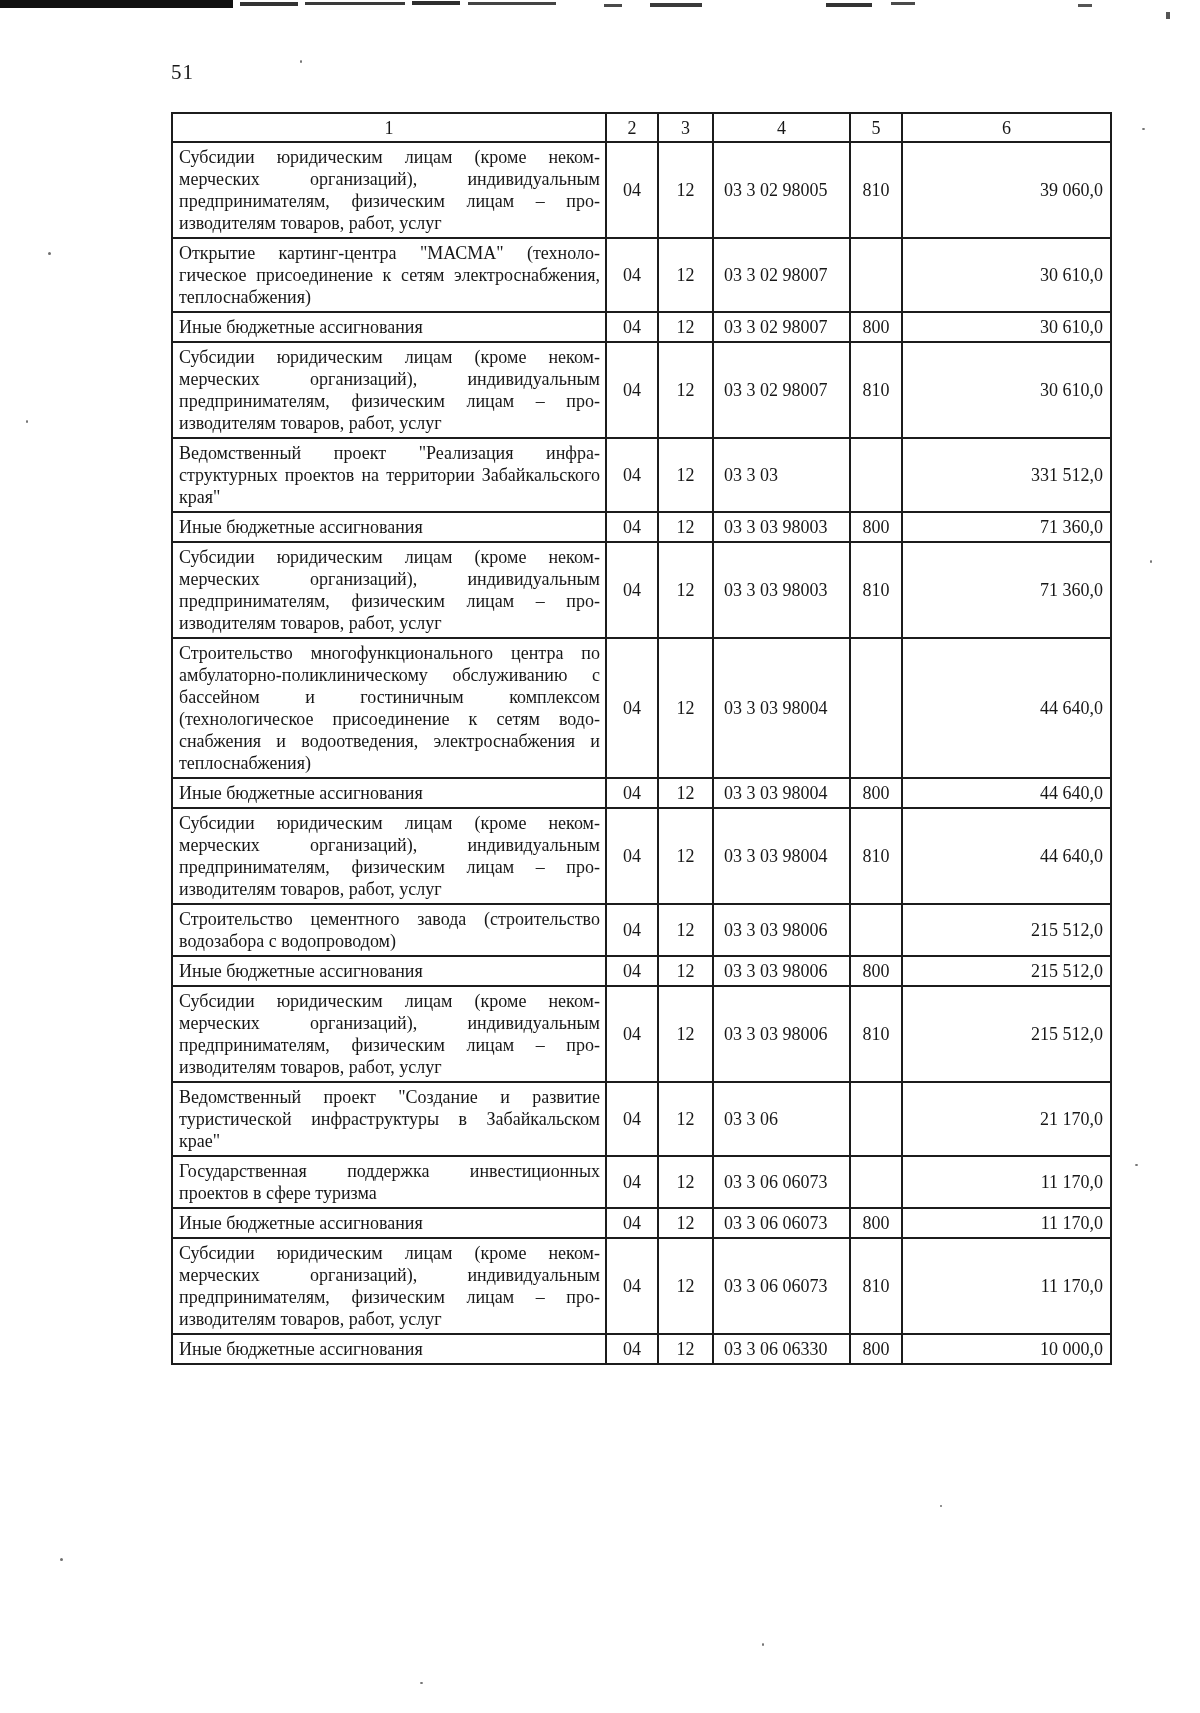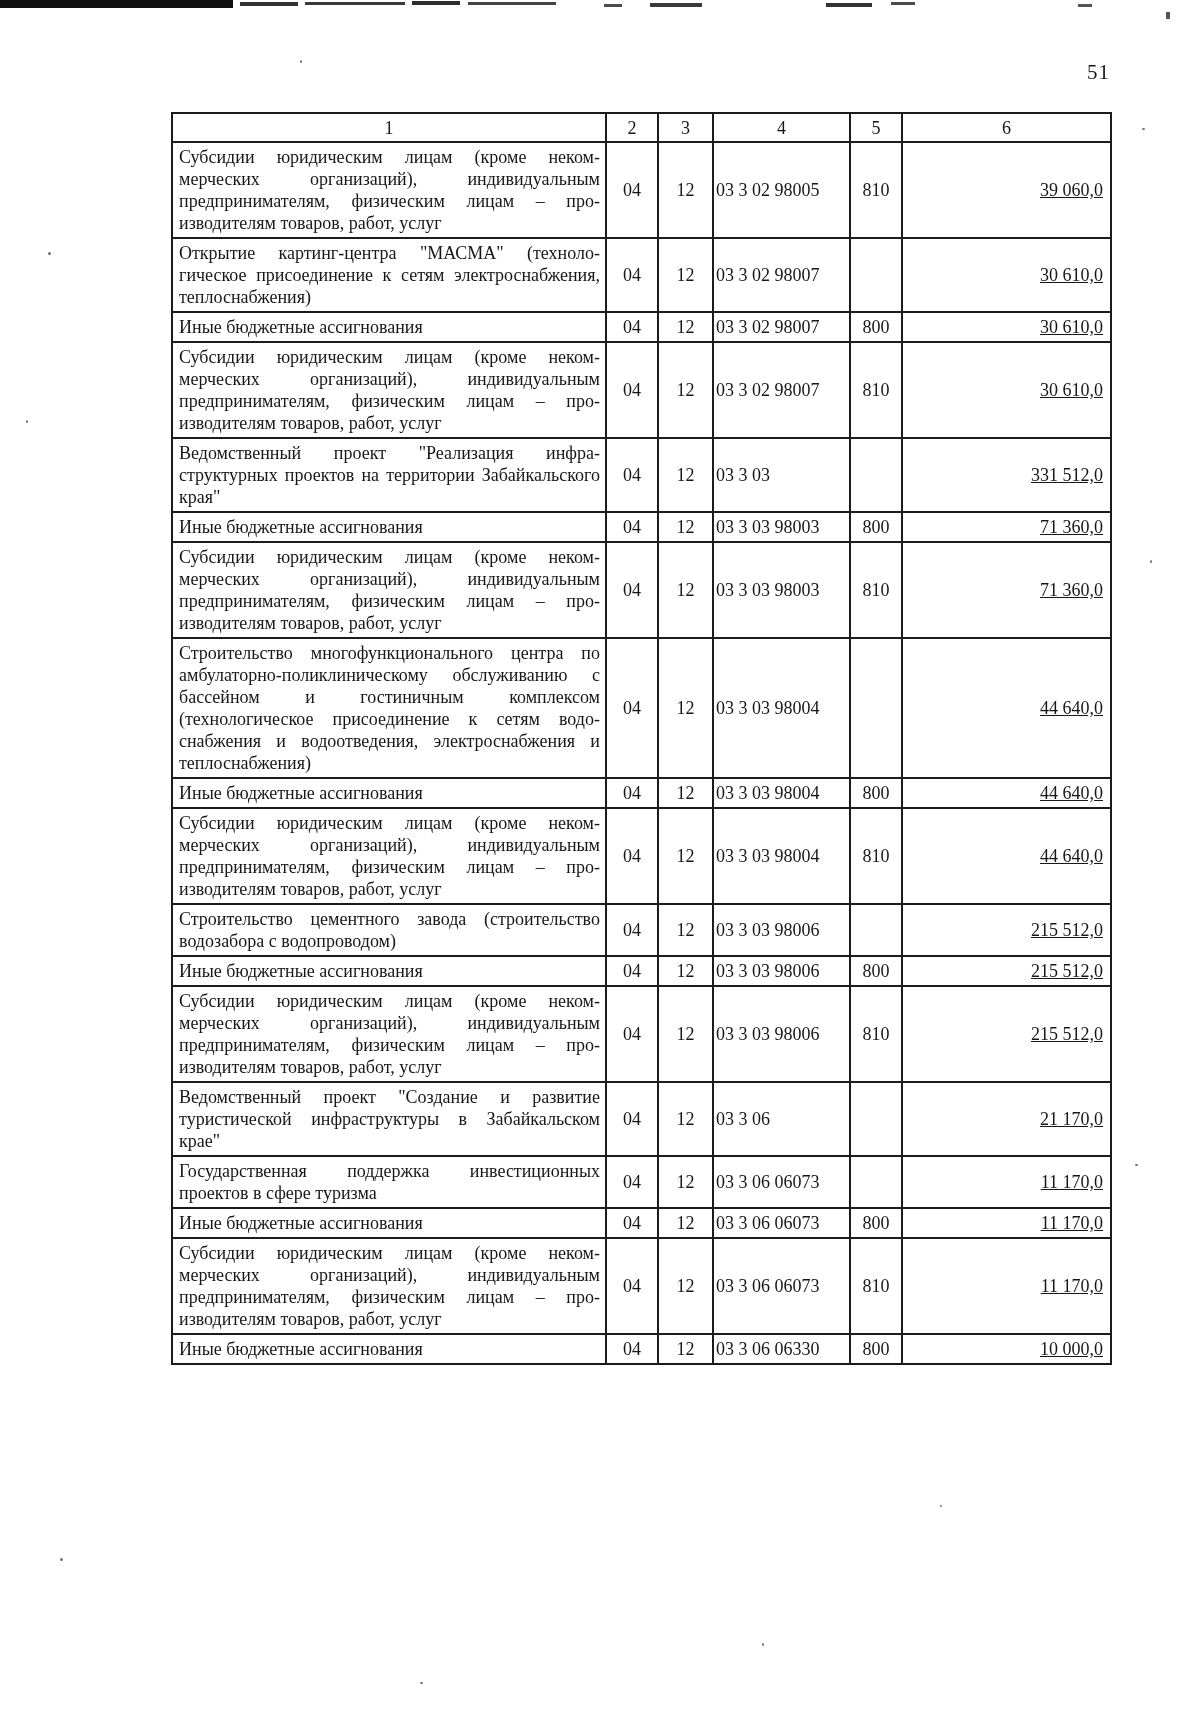--- a/index.html
+++ b/index.html
@@ -12,21 +12,21 @@
     overflow: hidden;
   }
   
   .artifact { position: absolute; background: #111; }
   .speck { position: absolute; background: #6f6f6f; border-radius: 50%; }
 
   
   .pageno {
     position: absolute;
     left: 171px; top: 60px; width: 939px;
-    text-align: right;
+    text-align: left;
     font-size: 21px;
     letter-spacing: 1px;
   }
 
   
   table.budget {
     position: absolute;
     left: 171px; top: 112px;
     width: 939px;
     border-collapse: collapse;
@@ -52,22 +52,22 @@
     padding: 0;
   }
   td.c0 {
     text-align: justify;
     padding: 3px 5px 3px 6px;
     hyphens: manual;
     border-radius: 28px;
     -webkit-hyphens: manual;
   }
   td.c1, td.c2, td.c4 { text-align: center; padding: 3px 8px; }
-  td.c3 { text-align: left; padding: 3px 0 3px 2px; white-space: nowrap; }
-  td.c5 { text-align: right; padding: 3px 7px 3px 0; white-space: nowrap; text-decoration: underline; }
+  td.c3 { text-align: left; padding: 3px 0 3px 10px; white-space: nowrap; }
+  td.c5 { text-align: right; padding: 3px 7px 3px 0; white-space: nowrap; }
 </style>
 </head>
 <body>
 
 <div class="artifact" style="left:0; top:0; width:233px; height:8px;"></div>
 <div class="artifact" style="left:240px; top:2px; width:58px; height:4px; background:#333;"></div>
 <div class="artifact" style="left:305px; top:2px; width:100px; height:3px; background:#3a3a3a;"></div>
 <div class="artifact" style="left:412px; top:1px; width:48px; height:4px; background:#2e2e2e;"></div>
 <div class="artifact" style="left:468px; top:2px; width:88px; height:3px; background:#444;"></div>
 <div class="artifact" style="left:604px; top:4px; width:18px; height:3px; background:#4a4a4a;"></div>

